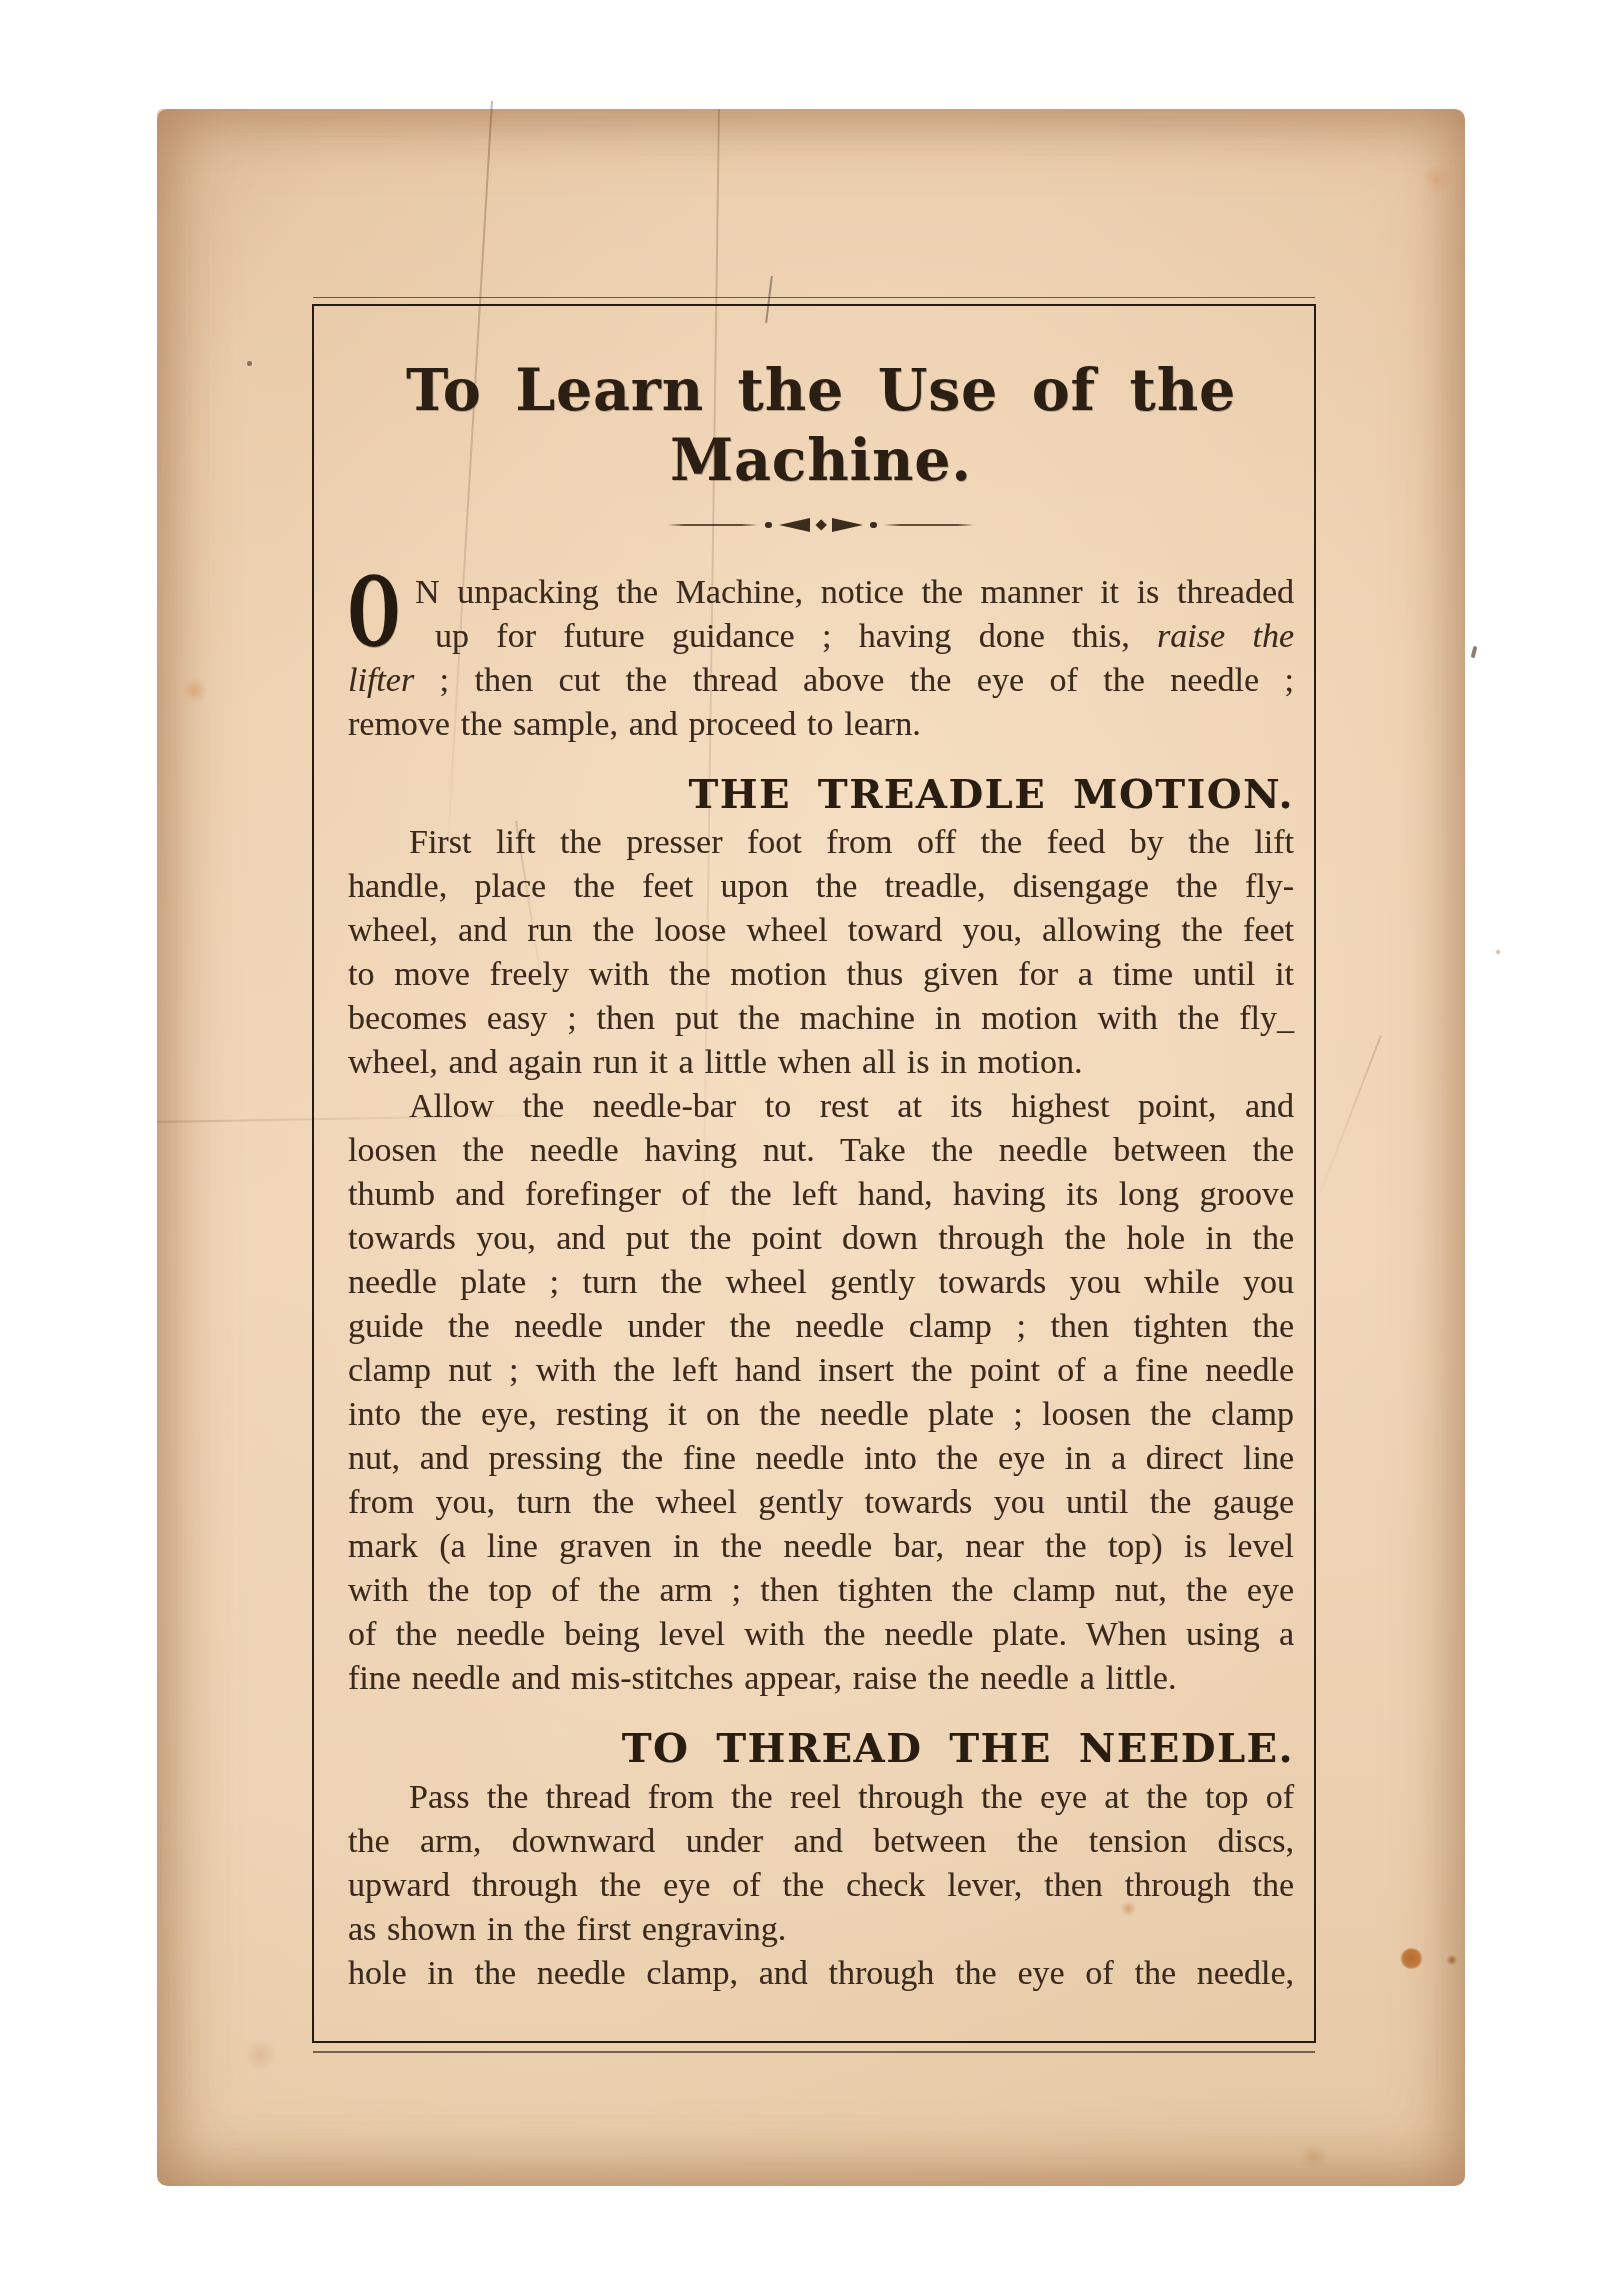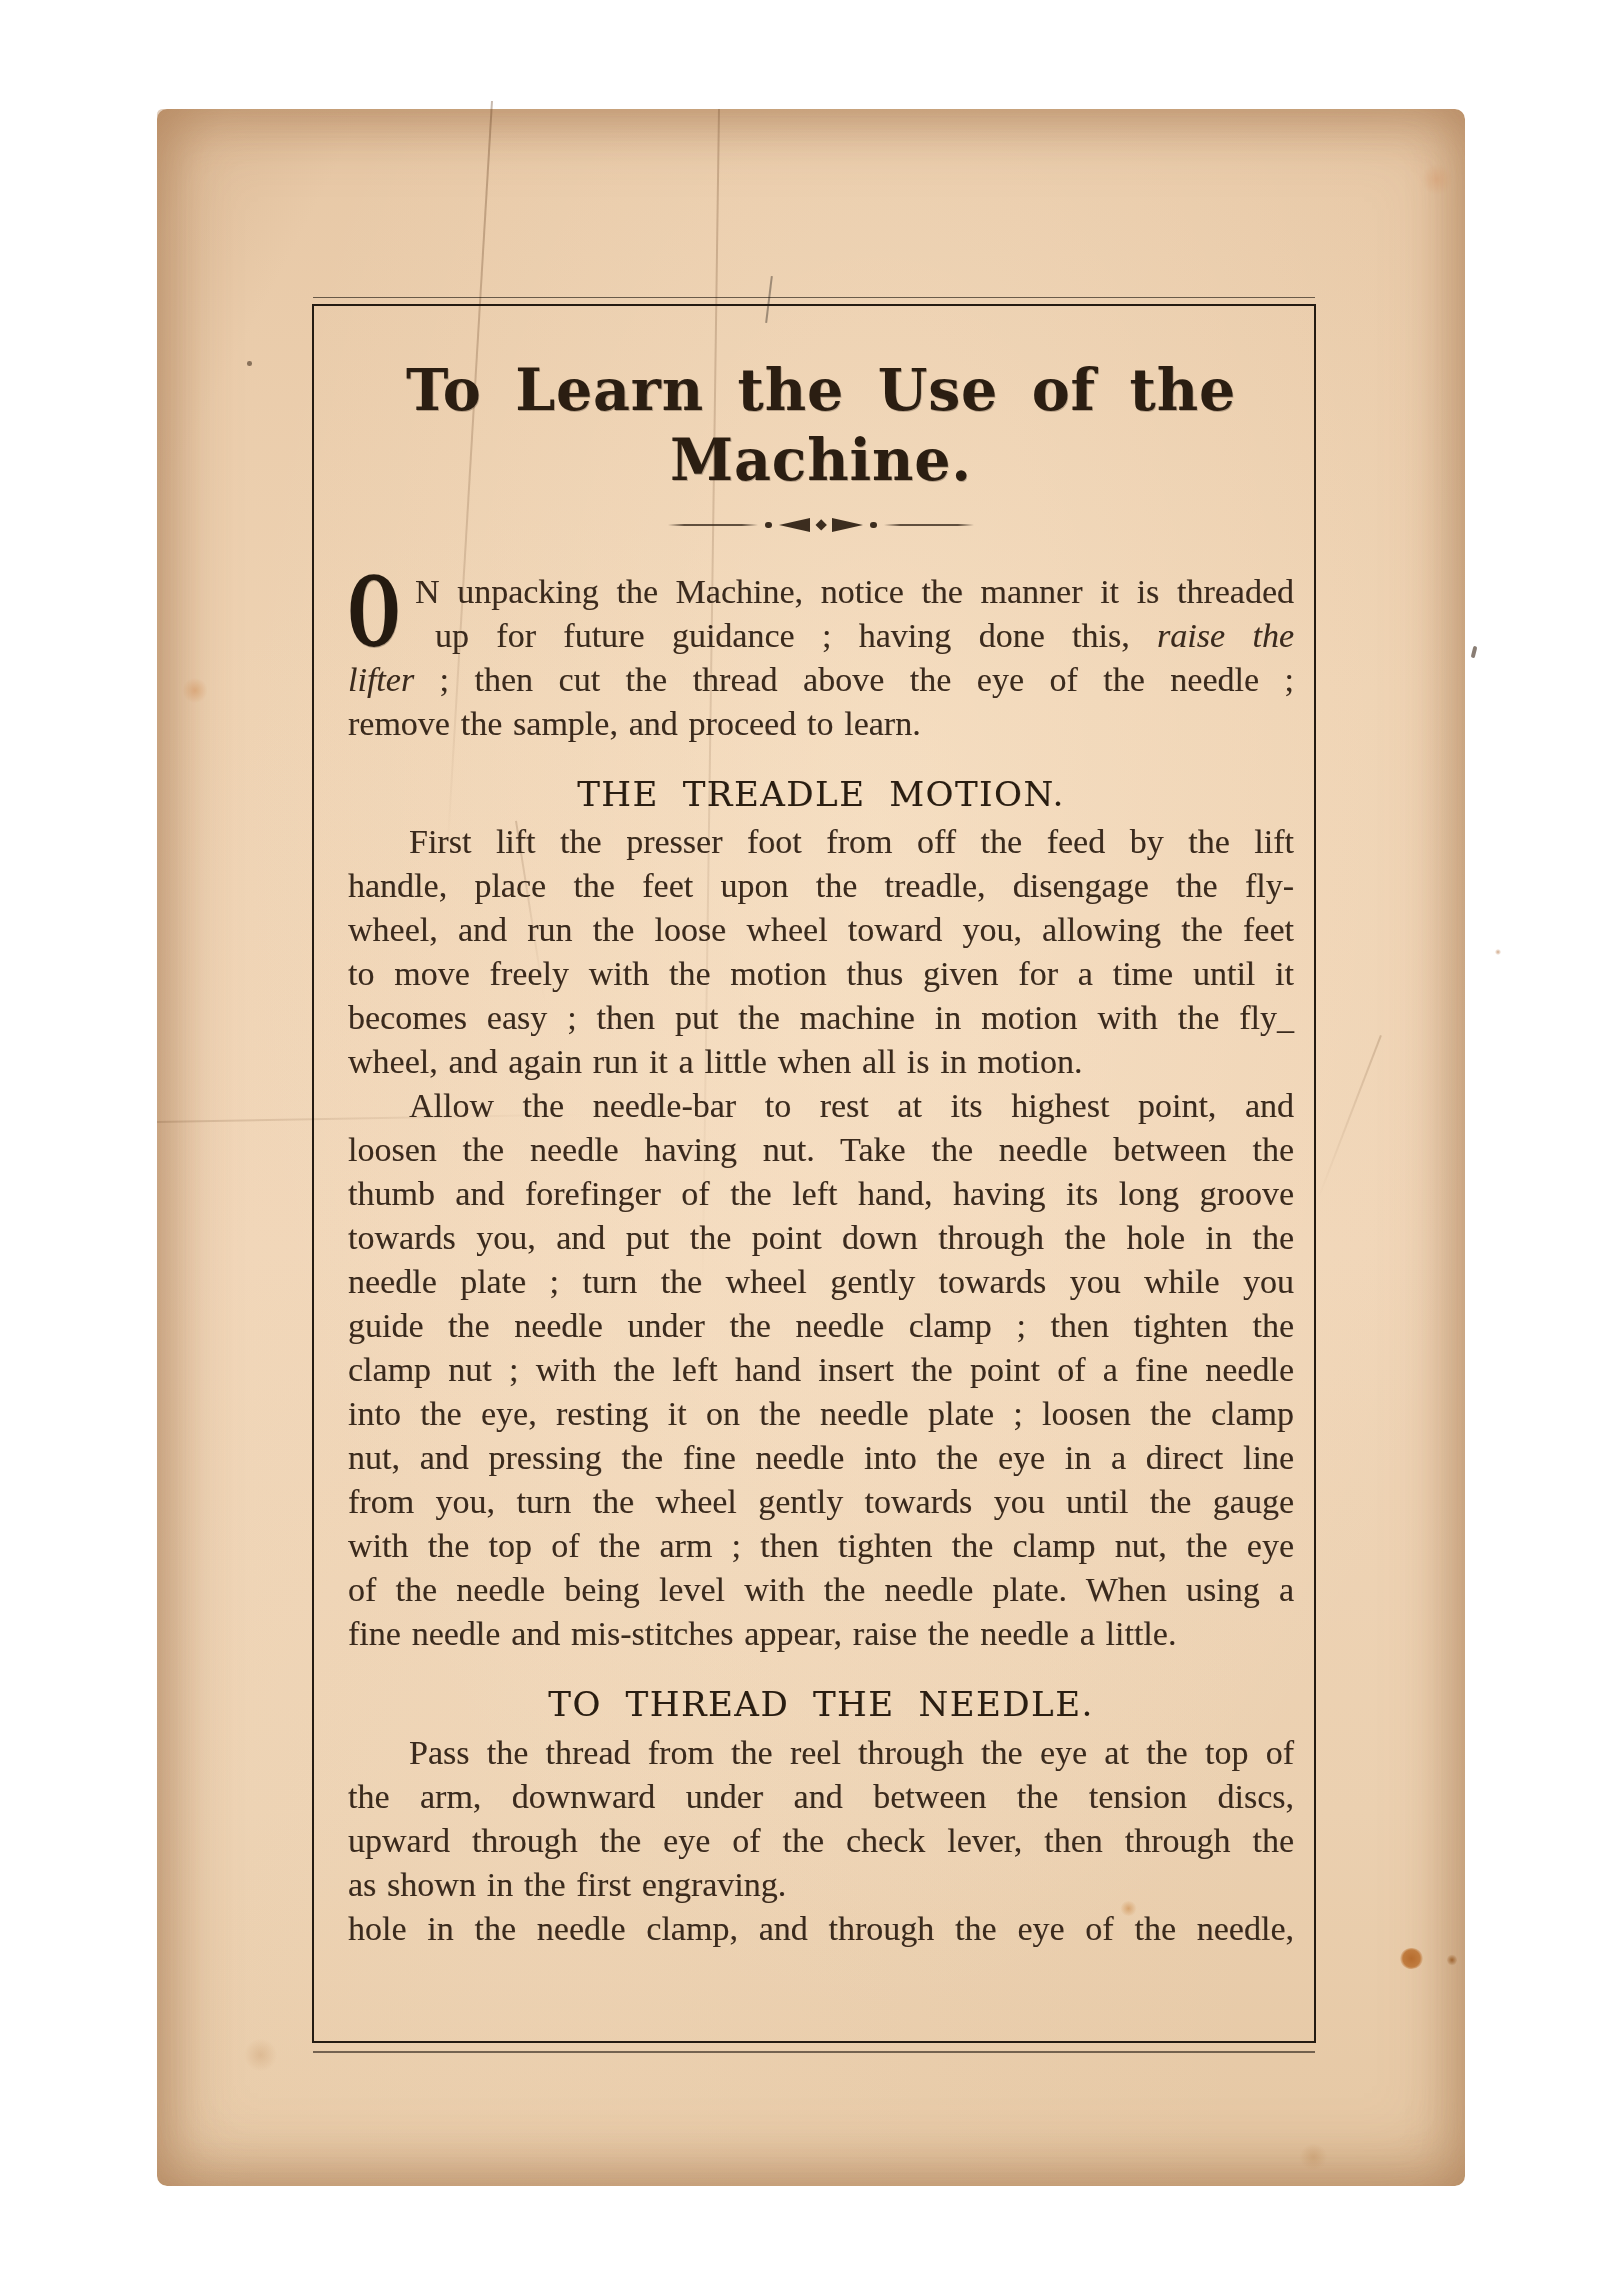--- a/index.html
+++ b/index.html
@@ -61,21 +61,21 @@
   
   .divider{display:flex;align-items:center;justify-content:center;gap:6.9px;margin-top:23px;height:13.8px;}
   .dv-dash{width:90px;height:2.3px;background:linear-gradient(to right, rgba(60,45,31,0), rgba(60,45,31,.8) 18%, rgba(60,45,31,.8) 82%, rgba(60,45,31,0));}
   .dv-dash.rev{background:linear-gradient(to left, rgba(60,45,31,0), rgba(60,45,31,.8) 18%, rgba(60,45,31,.8) 82%, rgba(60,45,31,0));}
   .dv-dot{width:6.9px;height:6.9px;border-radius:50%;background:#3c2d1f;}
   .dv-tri-l{width:0;height:0;border-top:7.7px solid transparent;border-bottom:7.7px solid transparent;border-right:31px solid #3c2d1f;}
   .dv-tri-r{width:0;height:0;border-top:7.7px solid transparent;border-bottom:7.7px solid transparent;border-left:31px solid #3c2d1f;}
   .dv-diamond{width:8.4px;height:8.4px;background:#3c2d1f;transform:rotate(45deg);}
   
   #sections{margin-top:0;}
-  .sec-heading{text-align:center;font-family:"DejaVu Serif", serif;font-weight:400;font-size:34px;
+  .sec-heading{text-align:right;font-family:"DejaVu Serif", serif;font-weight:700;font-size:40px;
          line-height:44px;letter-spacing:1.5px;word-spacing:11.5px;color:#291d11;margin:26px 0 4.6px 0;
          text-shadow:0.4px 0.4px 0 rgba(41,29,17,.3);}
   .para{margin:0;}
   .para.first{margin-top:38px;}
   .tl{display:block;line-height:44px;min-height:44px;font-size:34px;word-spacing:2.3px;
       text-align:justify;text-align-last:justify;color:#3a2a1d;
       text-shadow:0.3px 0.3px 0 rgba(58,42,29,.30);}
   .tl.end{text-align-last:left;}
   .tl.ind{text-indent:61px;}
   .tl.ind2{text-indent:20px;}
@@ -148,20 +148,21 @@
               <div class="tl ind"><span>Allow the needle-bar to rest at its highest point, and</span></div>
               <div class="tl"><span>loosen the needle having nut.  Take the needle between the</span></div>
               <div class="tl"><span>thumb and forefinger of the left hand, having its long groove</span></div>
               <div class="tl"><span>towards you, and put the point down through the hole in the</span></div>
               <div class="tl"><span>needle plate ;  turn the wheel gently towards you while you</span></div>
               <div class="tl"><span>guide the needle under the needle clamp ;  then tighten the</span></div>
               <div class="tl"><span>clamp nut ;  with the left hand insert the point of a fine needle</span></div>
               <div class="tl"><span>into the eye, resting it on the needle plate ; loosen the clamp</span></div>
               <div class="tl"><span>nut, and pressing the fine needle into the eye in a direct line</span></div>
               <div class="tl"><span>from you, turn the wheel gently towards you until the gauge</span></div>
+              <div class="tl"><span>mark (a line graven in the needle bar, near the top) is level</span></div>
               <div class="tl"><span>with the top of the arm ; then tighten the clamp nut, the eye</span></div>
               <div class="tl"><span>of the needle being level with the needle plate.  When using a</span></div>
               <div class="tl end"><span>fine needle and mis-stitches appear, raise the needle a little.</span></div>
             </div>
             <div class="sec-heading">TO THREAD THE NEEDLE.</div>
             <div class="para">
               <div class="tl ind"><span>Pass the thread from the reel through the eye at the top of</span></div>
               <div class="tl"><span>the arm, downward under and between the tension discs,</span></div>
               <div class="tl"><span>upward through the eye of the check lever, then through the</span></div>
               <div class="tl end"><span>as shown in the first engraving.</span></div>

